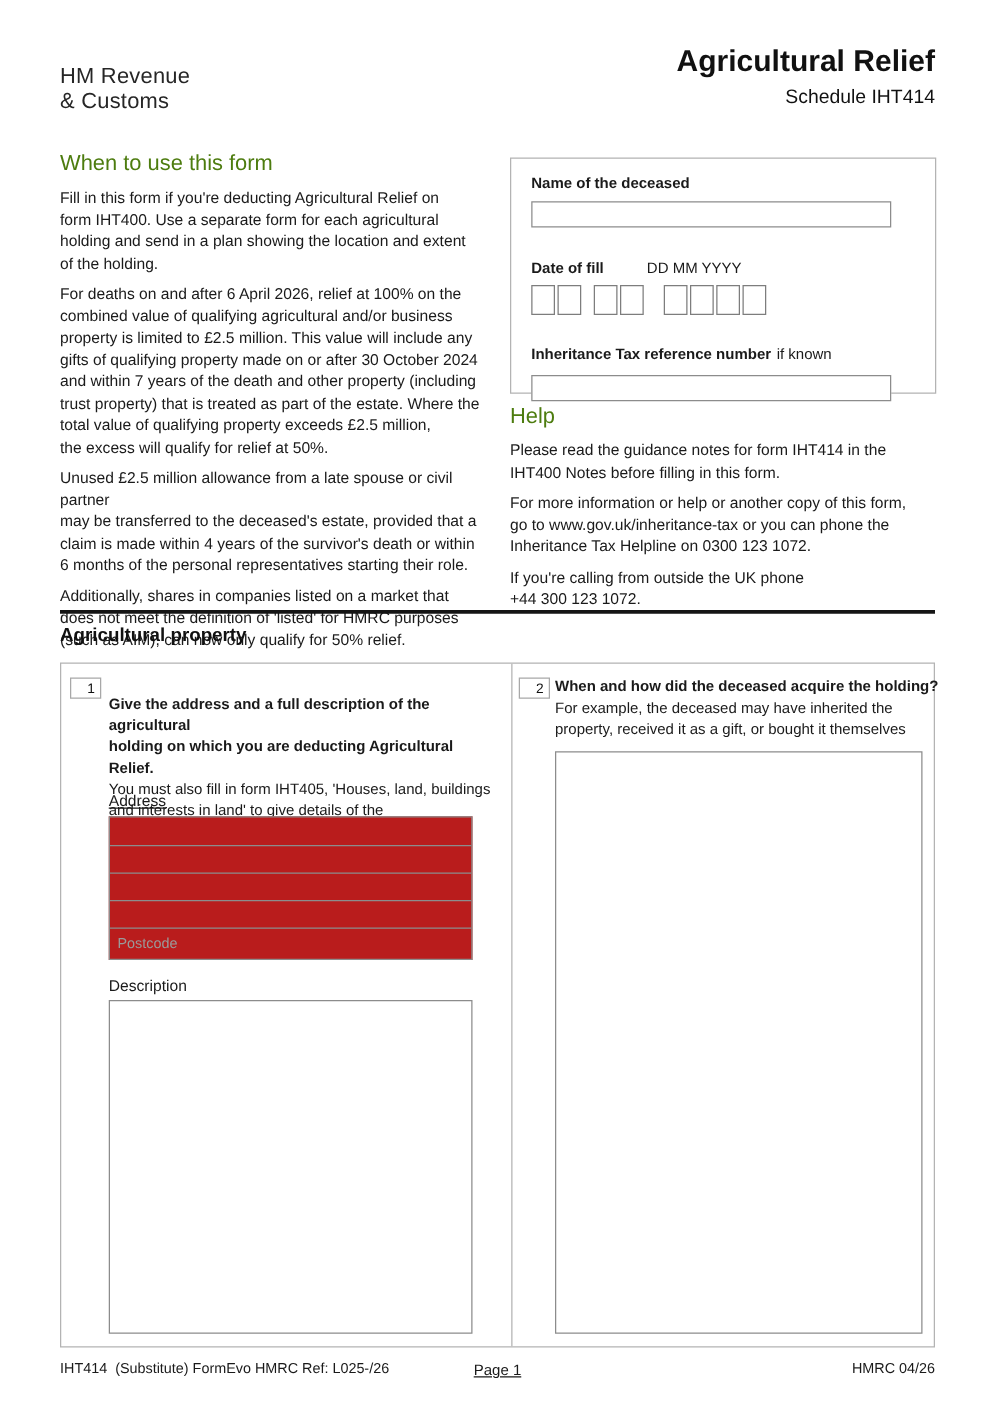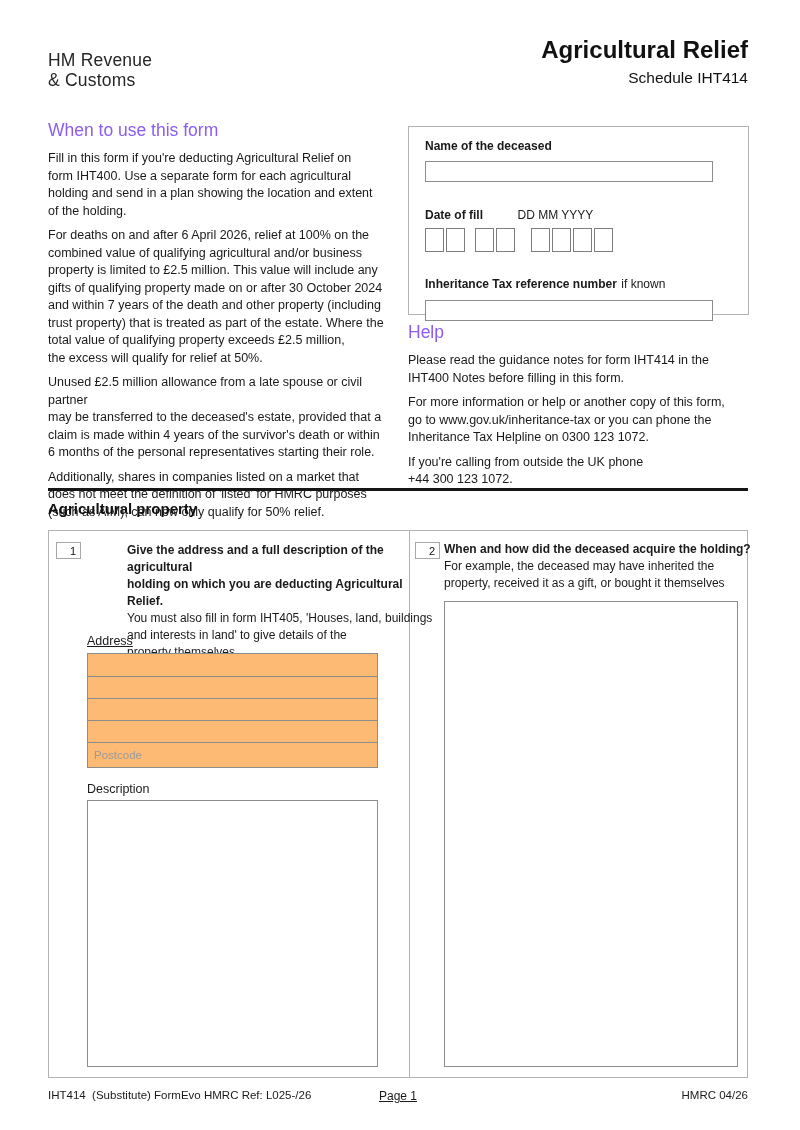--- a/index.html
+++ b/index.html
@@ -8,21 +8,21 @@
   .page { position:relative; width:800px; height:1130px; background:#fff; overflow:hidden; }
 
   
   .logo { position:absolute; left:48px; top:50px; font-size:17.5px; line-height:20px; color:#262626; letter-spacing:.2px; }
   .title-block { position:absolute; right:52px; top:36px; text-align:right; }
   .doc-title { font-size:24px; font-weight:bold; color:#111; }
   .doc-subtitle { font-size:15.5px; margin-top:5px; color:#111; }
 
   
   .left-col { position:absolute; left:48px; top:120px; width:348px; }
-  .h2 { font-size:17.5px; font-weight:normal; color:#8b5cf6; margin-bottom:9px; }
+  .h2 { font-size:17.5px; font-weight:normal; color:#4d7c0f; margin-bottom:9px; }
   .para { font-size:12.5px; line-height:17.5px; white-space:pre-line; margin-bottom:7px; }
 
   
   .deceased-box { position:absolute; left:408px; top:126px; width:341px; height:189px; border:1px solid #b3b3b3; padding:12px 16px; }
   .bold-label { font-size:12px; font-weight:bold; }
   .label-suffix { font-size:12px; font-weight:normal; }
   .text-input { display:block; border:1px solid #8c8c8c; background:#fff; height:21px; width:288px; margin-top:8px; font-size:12px; padding:0 5px; font-family:"Liberation Sans", sans-serif; }
   .dod-row { margin-top:23px; }
   .dod-format { font-size:12px; font-weight:normal;padding-left:30px; }
   .dod-boxes { display:flex; margin-top:5px; }
@@ -38,26 +38,26 @@
   .thick-rule { position:absolute; left:48px; top:488px; width:700px; height:3px; background:#151515; }
   .section-heading { position:absolute; left:48px; top:500px; font-size:15px; font-weight:bold; color:#111; }
 
   
   .main-box { position:absolute; left:48px; top:530px; width:700px; height:548px; border:1px solid #b3b3b3; }
   .col-divider { position:absolute; left:360px; top:0; width:1px; height:546px; background:#b3b3b3; }
   .qnum { position:absolute; width:25px; height:17px; border:1px solid #a8a8a8; font-size:11px; text-align:right; padding-right:4px; line-height:16px; color:#111; }
   .qnum1 { left:7px; top:11px; }
   .qnum2 { left:366px; top:11px; }
   .qtext { position:absolute; width:310px; font-size:12px; line-height:17px; }
-  .qtext1 { left:38px; top:11px;margin-left:40px; }
+  .qtext1 { left:38px; top:24px; }
   .qtext2 { left:395px; top:10px; }
   .qbold { font-weight:bold; white-space:pre-line; }
   .qreg { font-weight:normal; white-space:pre-line; }
   .field-label { position:absolute; font-size:12.5px; }
-  .address-block { position:absolute; left:38px; top:122px; width:291px; border:1px solid #8c8c8c; background:#fdba74; }
+  .address-block { position:absolute; left:38px; top:122px; width:291px; border:1px solid #8c8c8c; background:#b91c1c; }
   .addr-row { height:22px; }
   .addr-row + .addr-row { border-top:1px solid #8c8c8c; }
   .addr-row.postcode { height:25px; }
   .addr-input { width:100%; height:100%; border:none; outline:none; font-size:11.5px; padding:0 6px; font-family:"Liberation Sans", sans-serif; background:transparent; }
   .addr-input::placeholder { color:#9a9a9a; opacity:1; }
   .big-textarea { position:absolute; border:1px solid #8c8c8c; background:#fff; resize:none; font-family:"Liberation Sans", sans-serif; font-size:12px; padding:4px 6px; }
   .desc-area { left:38px; top:269px; width:291px; height:267px; }
   .q2-area { left:395px; top:70px; width:294px; height:466px; }
 
   

